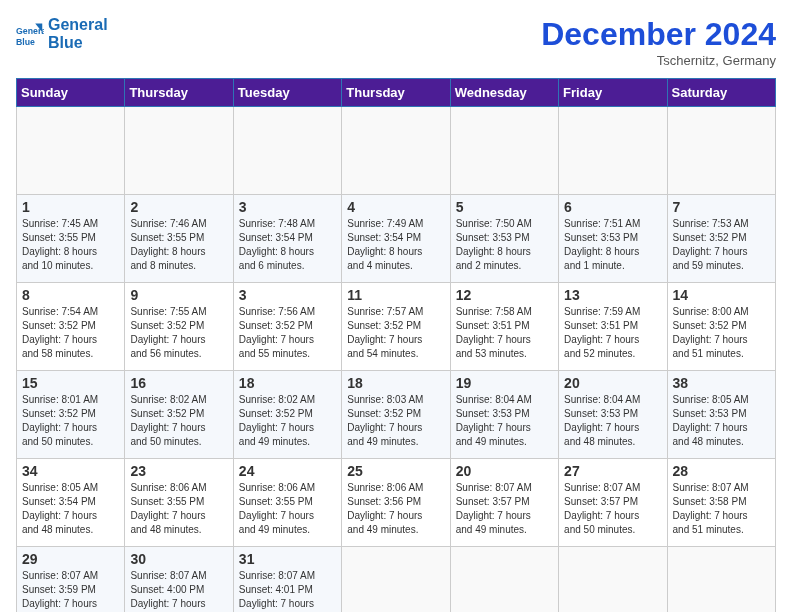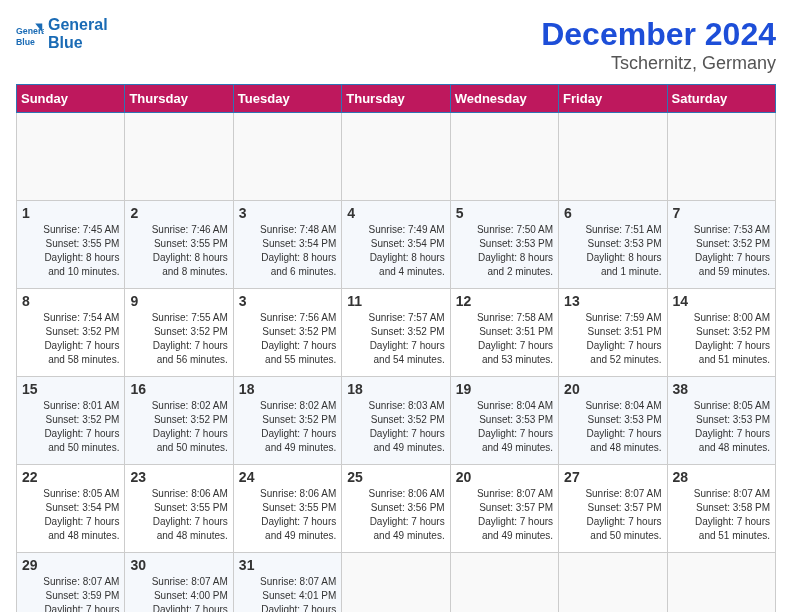--- a/index.html
+++ b/index.html
@@ -27,30 +27,30 @@
     }
     .title-block {
       text-align: right;
     }
     .month-title {
       font-size: 32px;
       font-weight: bold;
       color: #1d4ed8;
     }
     .location {
-      font-size: 18px;
+      font-size: 13px;
       color: #555;
     }
     table {
       width: 100%;
       border-collapse: collapse;
       font-size: 11px;
     }
     thead tr th {
-      background-color: #be185d;
+      background-color: #4c1d95;
       color: #fff;
       padding: 6px 4px;
       text-align: left;
       font-size: 13px;
       font-weight: bold;
       border: 1px solid #2e74b5;
     }
     tbody tr td {
       border: 1px solid #ccc;
       vertical-align: top;
@@ -69,21 +69,20 @@
     .day-num {
       font-size: 14px;
       font-weight: bold;
       display: block;
       margin-bottom: 2px;
     }
     .cell-text {
       font-size: 10px;
       line-height: 1.4;
       color: #333;
-      text-align: right;
     }
     .empty {
       background: #f9f9f9 !important;
     }
   </style>
 </head>
 <body>
 
 <div class="header">
   <div class="logo">
@@ -210,21 +209,21 @@
         <span class="day-num">20</span>
         <div class="cell-text">Sunrise: 8:04 AM<br>Sunset: 3:53 PM<br>Daylight: 7 hours<br>and 48 minutes.</div>
       </td>
         <td>
         <span class="day-num">38</span>
         <div class="cell-text">Sunrise: 8:05 AM<br>Sunset: 3:53 PM<br>Daylight: 7 hours<br>and 48 minutes.</div>
       </td>
       </tr>
       <tr>
         <td>
-        <span class="day-num">22</span>
+        <span class="day-num">34</span>
         <div class="cell-text">Sunrise: 8:05 AM<br>Sunset: 3:54 PM<br>Daylight: 7 hours<br>and 48 minutes.</div>
       </td>
         <td>
         <span class="day-num">23</span>
         <div class="cell-text">Sunrise: 8:06 AM<br>Sunset: 3:55 PM<br>Daylight: 7 hours<br>and 48 minutes.</div>
       </td>
         <td>
         <span class="day-num">24</span>
         <div class="cell-text">Sunrise: 8:06 AM<br>Sunset: 3:55 PM<br>Daylight: 7 hours<br>and 49 minutes.</div>
       </td>

